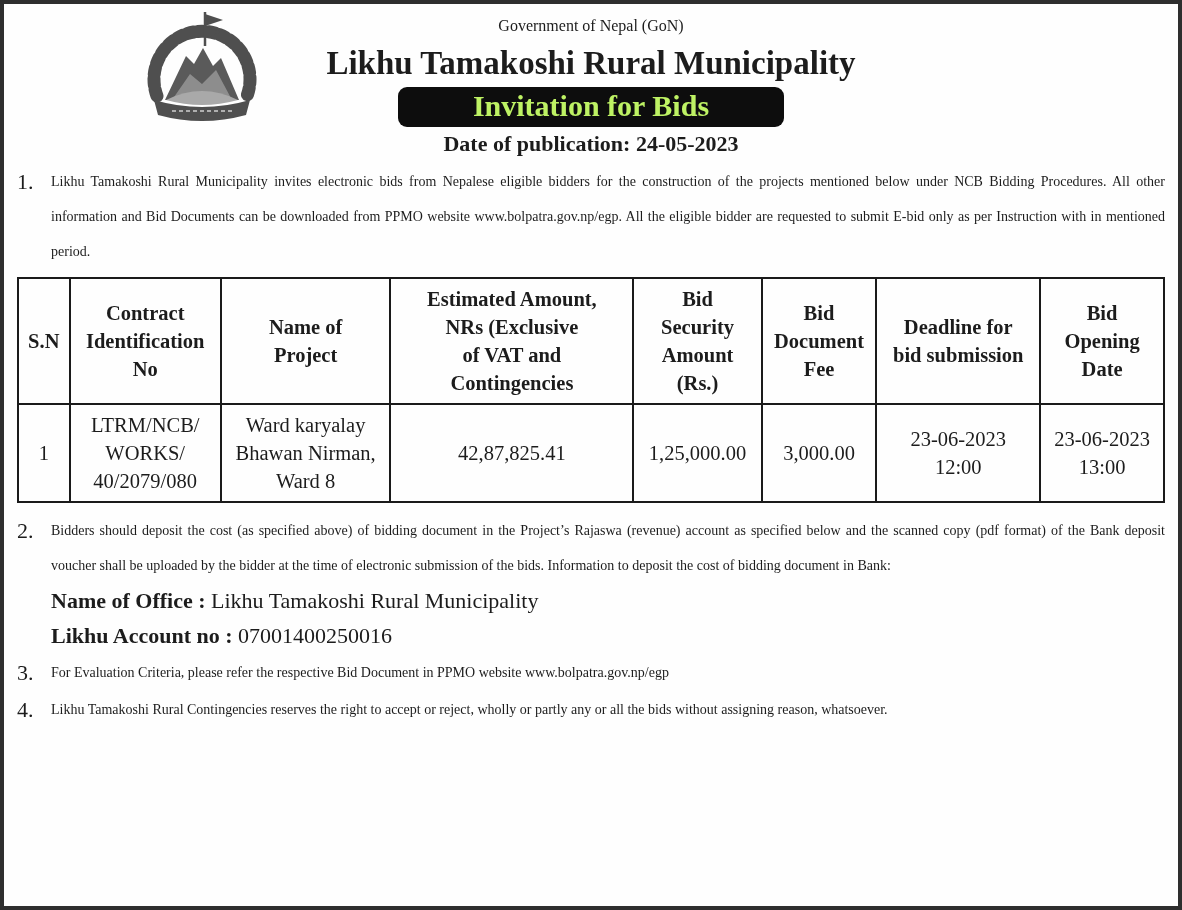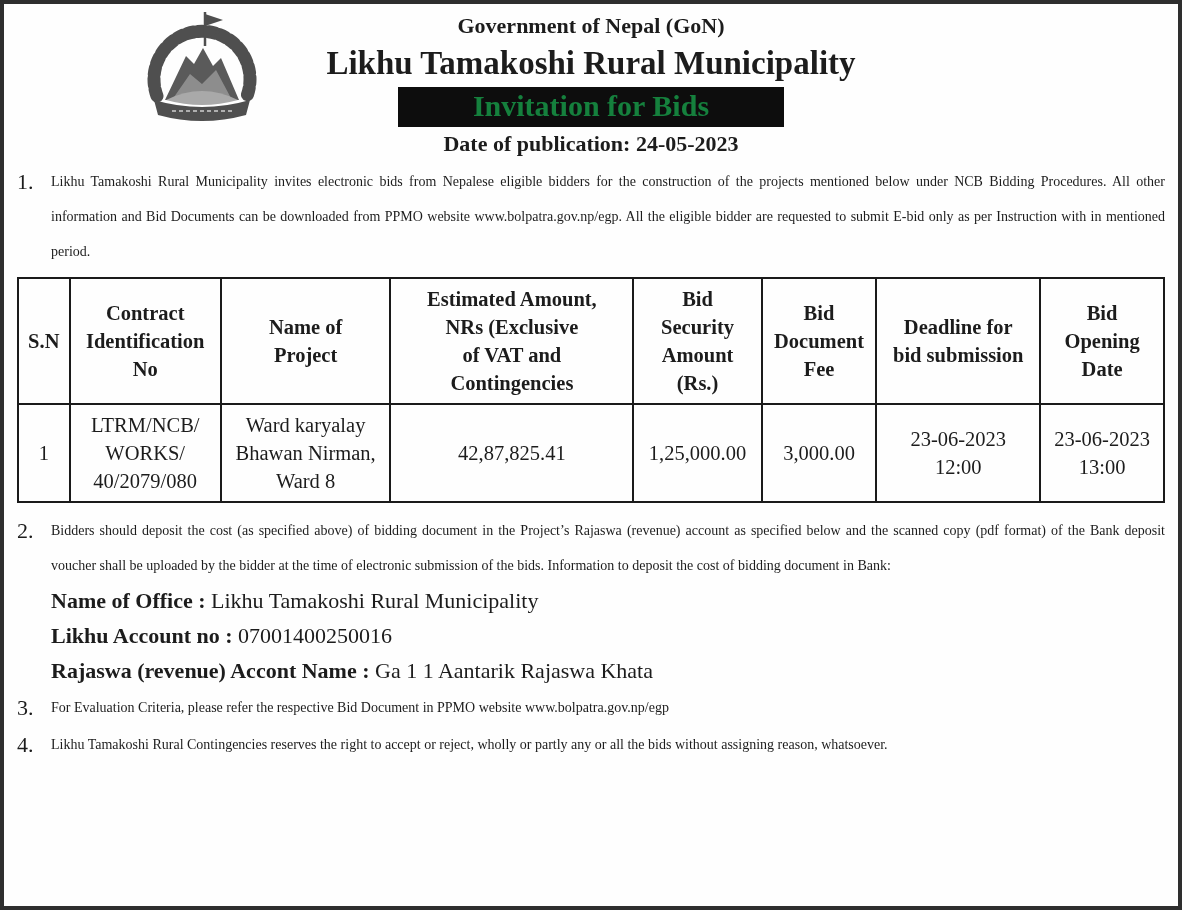--- a/index.html
+++ b/index.html
@@ -10,28 +10,29 @@
     border: 4px solid #2e2e2e;
     font-family: "Liberation Serif", serif;
     color: #1c1c1c;
     padding: 4px 13px 0 13px;
     position: relative;
     overflow: hidden;
   }
   
   .header { position: relative; text-align: center; padding-top: 4px; }
   .emblem { position: absolute; left: 115px; top: 2px; width: 140px; height: 120px; }
-  .gov-line { font-weight: bold; font-size: 22px; line-height: 28px; }
+  .gov-line { font-weight: normal; font-size: 16px; line-height: 28px; }
   .muni-line { font-weight: bold; font-size: 33px; line-height: 42px; margin-top: 2px; }
   .banner-box {
     display: inline-block;
-    background: #0d0d0d; color: #15803d;
+    background: #0d0d0d; color: #bef264;
     font-weight: bold; font-size: 30px; line-height: 36px;
     min-width: 386px; padding: 1px 30px 3px 30px;
     margin-top: 3px;
+    border-radius: 9px;
   }
   .pub-line { font-weight: bold; font-size: 22px; line-height: 28px; margin-top: 3px; }
   
   .item { display: flex; margin-top: 6px; }
   .item .num { width: 34px; flex: 0 0 34px; font-size: 22px; line-height: 35px; }
   .item .itext { flex: 1; font-size: 14px; line-height: 35px; text-align: justify; }
   .bank-lines { margin-left: 34px; }
   .bank-line { font-size: 22px; line-height: 35px; }
   .bank-line .blabel { font-weight: bold; }
   
@@ -147,24 +148,20 @@
   </div>
   <div class="bank-lines">
     <div class="bank-line">
       <span class="blabel">Name of Office :</span>
       <span>Likhu Tamakoshi Rural Municipality</span>
     </div>
     <div class="bank-line">
       <span class="blabel">Likhu Account no :</span>
       <span>07001400250016</span>
     </div>
-    <div class="bank-line">
-      <span class="blabel">Rajaswa (revenue) Accont Name :</span>
-      <span>Ga 1 1 Aantarik Rajaswa Khata</span>
-    </div>
   </div>
 
   <div class="item" style="margin-top:2px">
     <span class="num">3.</span>
     <div class="itext" style="text-align:left">For Evaluation Criteria, please refer the respective Bid Document in PPMO website www.bolpatra.gov.np/egp</div>
   </div>
 
   <div class="item" style="margin-top:2px">
     <span class="num">4.</span>
     <div class="itext">Likhu Tamakoshi Rural Contingencies reserves the right to accept or reject, wholly or partly any or all the bids without assigning reason, whatsoever.</div>

